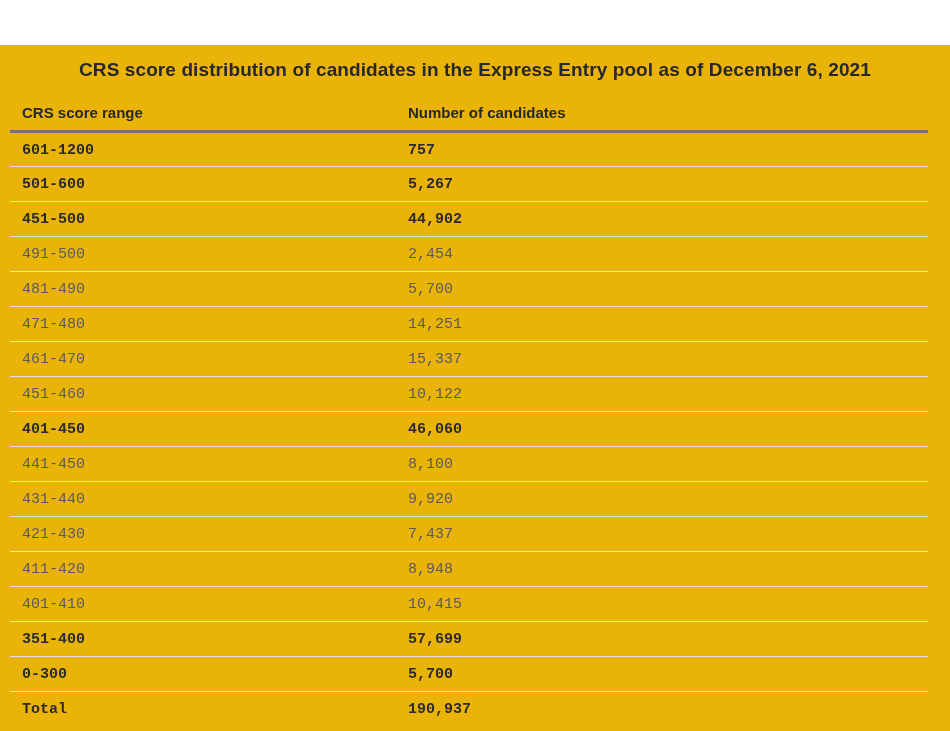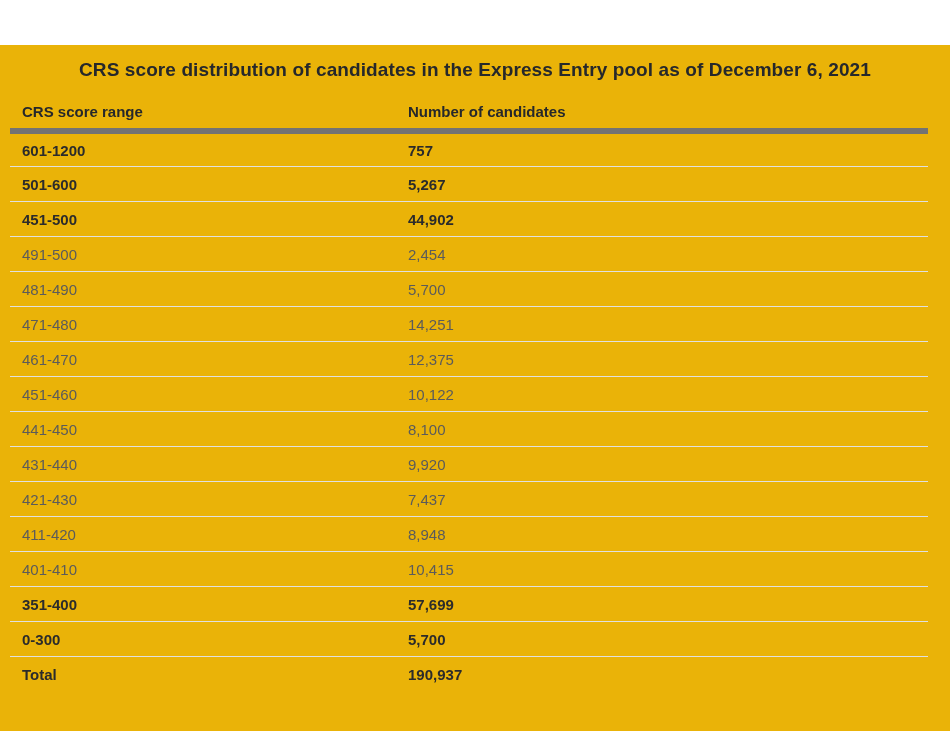--- a/index.html
+++ b/index.html
@@ -33,30 +33,31 @@
   }
   .crs-table col.col-range { width: 386px; }
   .crs-table th {
     text-align: left;
     font-size: 15px;
     font-weight: bold;
     color: #26282b;
     height: 36px;
     padding: 0 0 0 12px;
     vertical-align: middle;
-    border-bottom: 6px solid #737373;
+    border-bottom: 3px solid #737373;
   }
   .crs-table td {
     font-size: 15px;
     font-weight: normal;
     color: #5b5b5b;
     height: 35px;
     padding: 2px 0 0 12px;
     vertical-align: middle;
     border-bottom: 1px solid #e0e0e0;
+    font-family: Liberation Mono, monospace;
   }
   .crs-table tr.bold-row td {
     font-weight: bold;
     color: #2b2b2b;
   }
   .crs-table tbody tr:last-child td {
     border-bottom: none;
   }
 </style>
 </head>
@@ -102,28 +103,32 @@
     <td>5,700</td>
   </tr>
 
   <tr>
     <td>471-480</td>
     <td>14,251</td>
   </tr>
 
   <tr>
     <td>461-470</td>
-    <td>12,375</td>
+    <td>15,337</td>
   </tr>
 
   <tr>
     <td>451-460</td>
     <td>10,122</td>
   </tr>
 
+  <tr class="bold-row">
+    <td>401-450</td>
+    <td>46,060</td>
+  </tr>
 
   <tr>
     <td>441-450</td>
     <td>8,100</td>
   </tr>
 
   <tr>
     <td>431-440</td>
     <td>9,920</td>
   </tr>

